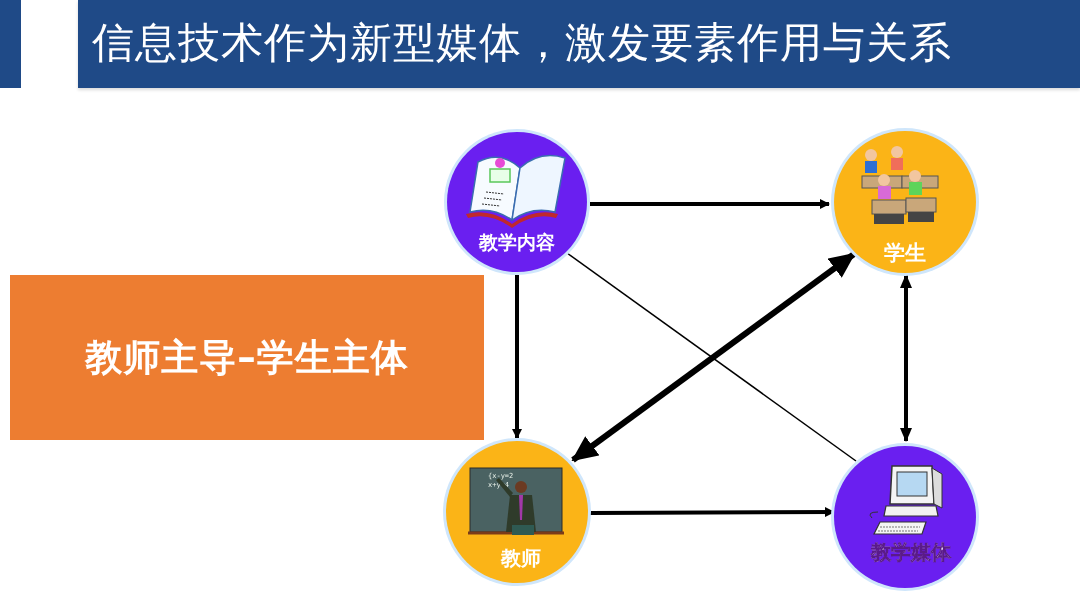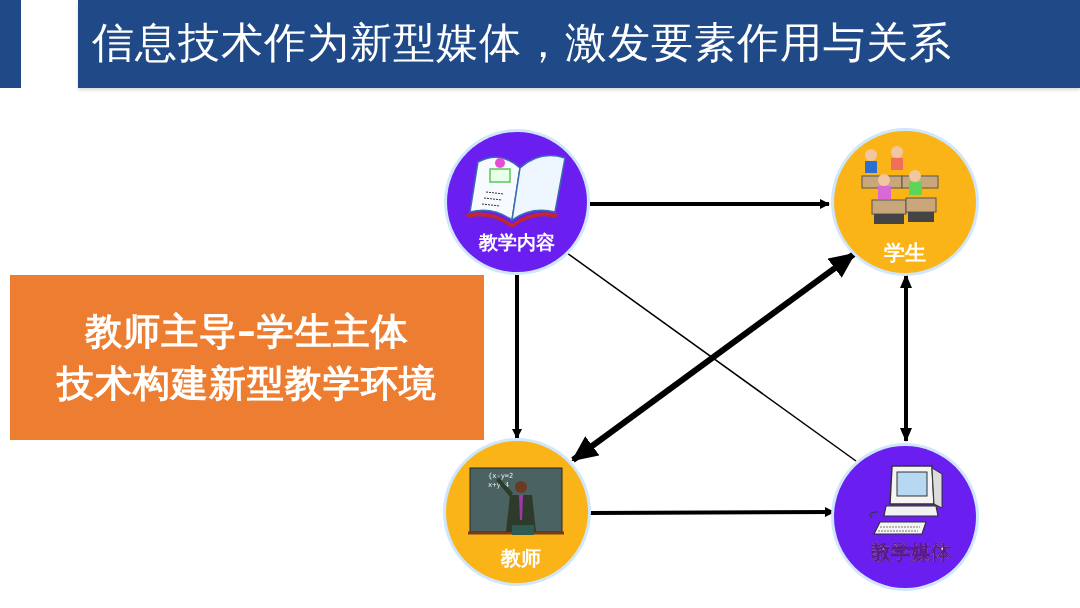--- a/index.html
+++ b/index.html
@@ -41,21 +41,20 @@
 </head>
 <body>
 
 <div class="left-bar"></div>
 <div class="title-bar">
   <div class="title-text">信息技术作为新型媒体，激发要素作用与关系</div>
 </div>
 
 <div class="orange-box">
   <div class="orange-line">教师主导–学生主体</div>
-  <div class="orange-line">技术构建新型教学环境</div>
 </div>
 
 <svg class="diagram" width="1080" height="608" viewBox="0 0 1080 608">
   <defs>
     <marker id="ah" markerWidth="10" markerHeight="10" refX="9" refY="5" orient="auto" markerUnits="userSpaceOnUse">
       <path d="M0,0 L10,5 L0,10 Z" fill="#000"></path>
     </marker>
     <marker id="ahs" markerWidth="14" markerHeight="12" refX="13" refY="6" orient="auto-start-reverse" markerUnits="userSpaceOnUse">
       <path d="M0,0 L14,6 L0,12 Z" fill="#000"></path>
     </marker>

